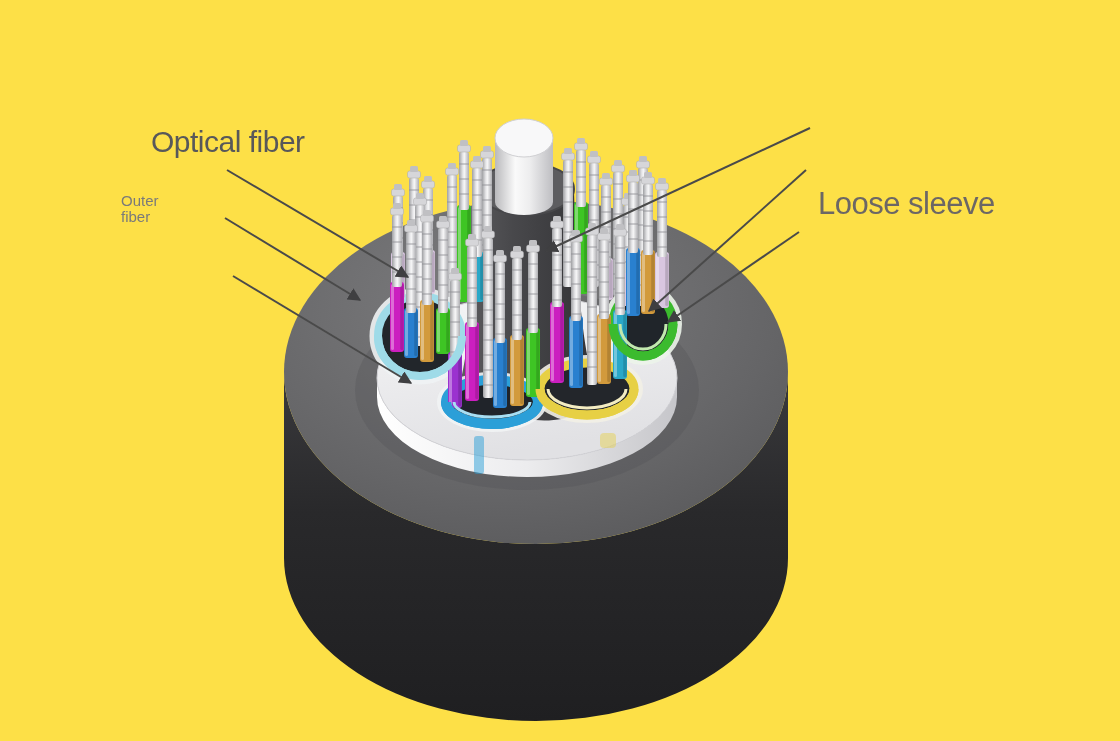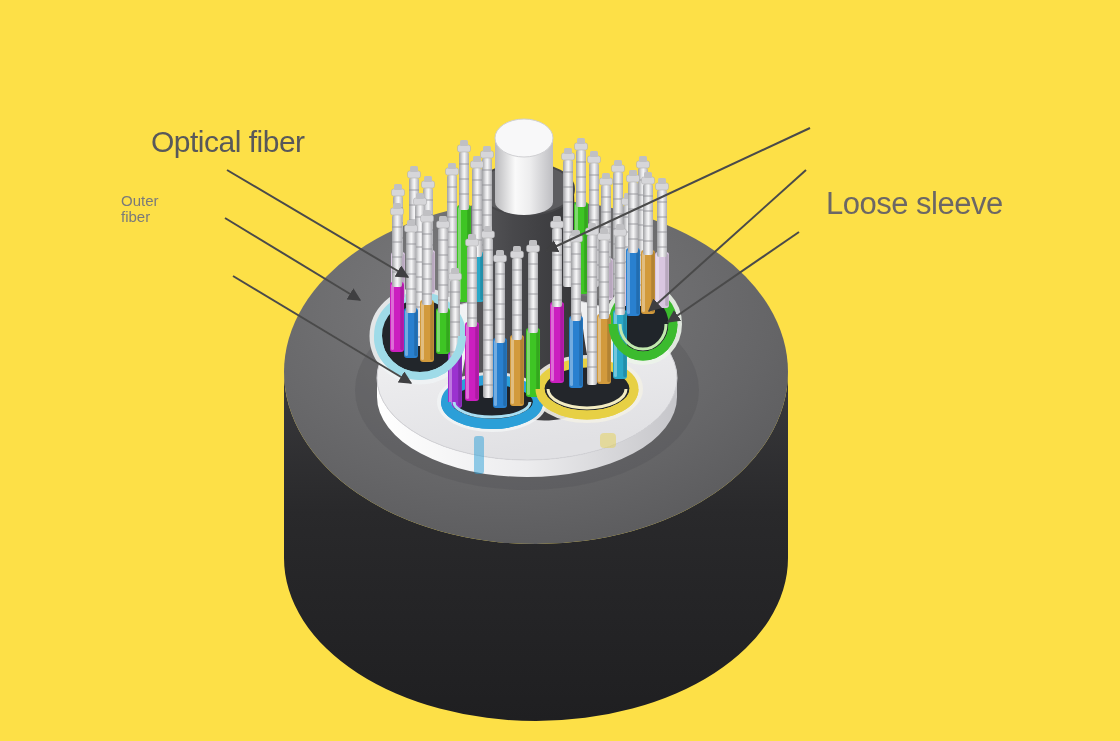--- a/index.html
+++ b/index.html
@@ -3,21 +3,21 @@
 <meta charset="utf-8">
 <style>
   html,body{margin:0;padding:0;background:#fff;}
   .stage{position:relative;width:1120px;height:741px;background:#fde047;overflow:hidden;
          font-family:Liberation Sans, sans-serif;}
   .stage svg{position:absolute;left:0;top:0;}
   .lbl{position:absolute;color:var(--label-text,#58585a);white-space:nowrap;}
   .lbl-optical{left:151px;top:125px;font-size:30px;letter-spacing:-0.5px;}
   .lbl-outer{left:121px;top:181px;font-size:15px;line-height:16px;color:#7a7a7a;margin-top:12px;}
   .lbl-lightblue{left:817px;top:114px;font-size:31px;letter-spacing:-0.5px;}
-  .lbl-loose{left:818px;top:186px;font-size:31px;letter-spacing:-0.5px;color:#6c6765;margin-left:8px;}
+  .lbl-loose{left:818px;top:186px;font-size:31px;letter-spacing:-0.5px;color:#6c6765;}
 </style>
 </head>
 <body>
 
 <div class="stage">
 
   <svg width="1120" height="741" viewBox="0 0 1120 741">
     <defs>
       <linearGradient id="gBody" x1="0" y1="0" x2="0" y2="1">
         <stop offset="0" stop-color="#3a3a3d"></stop>

